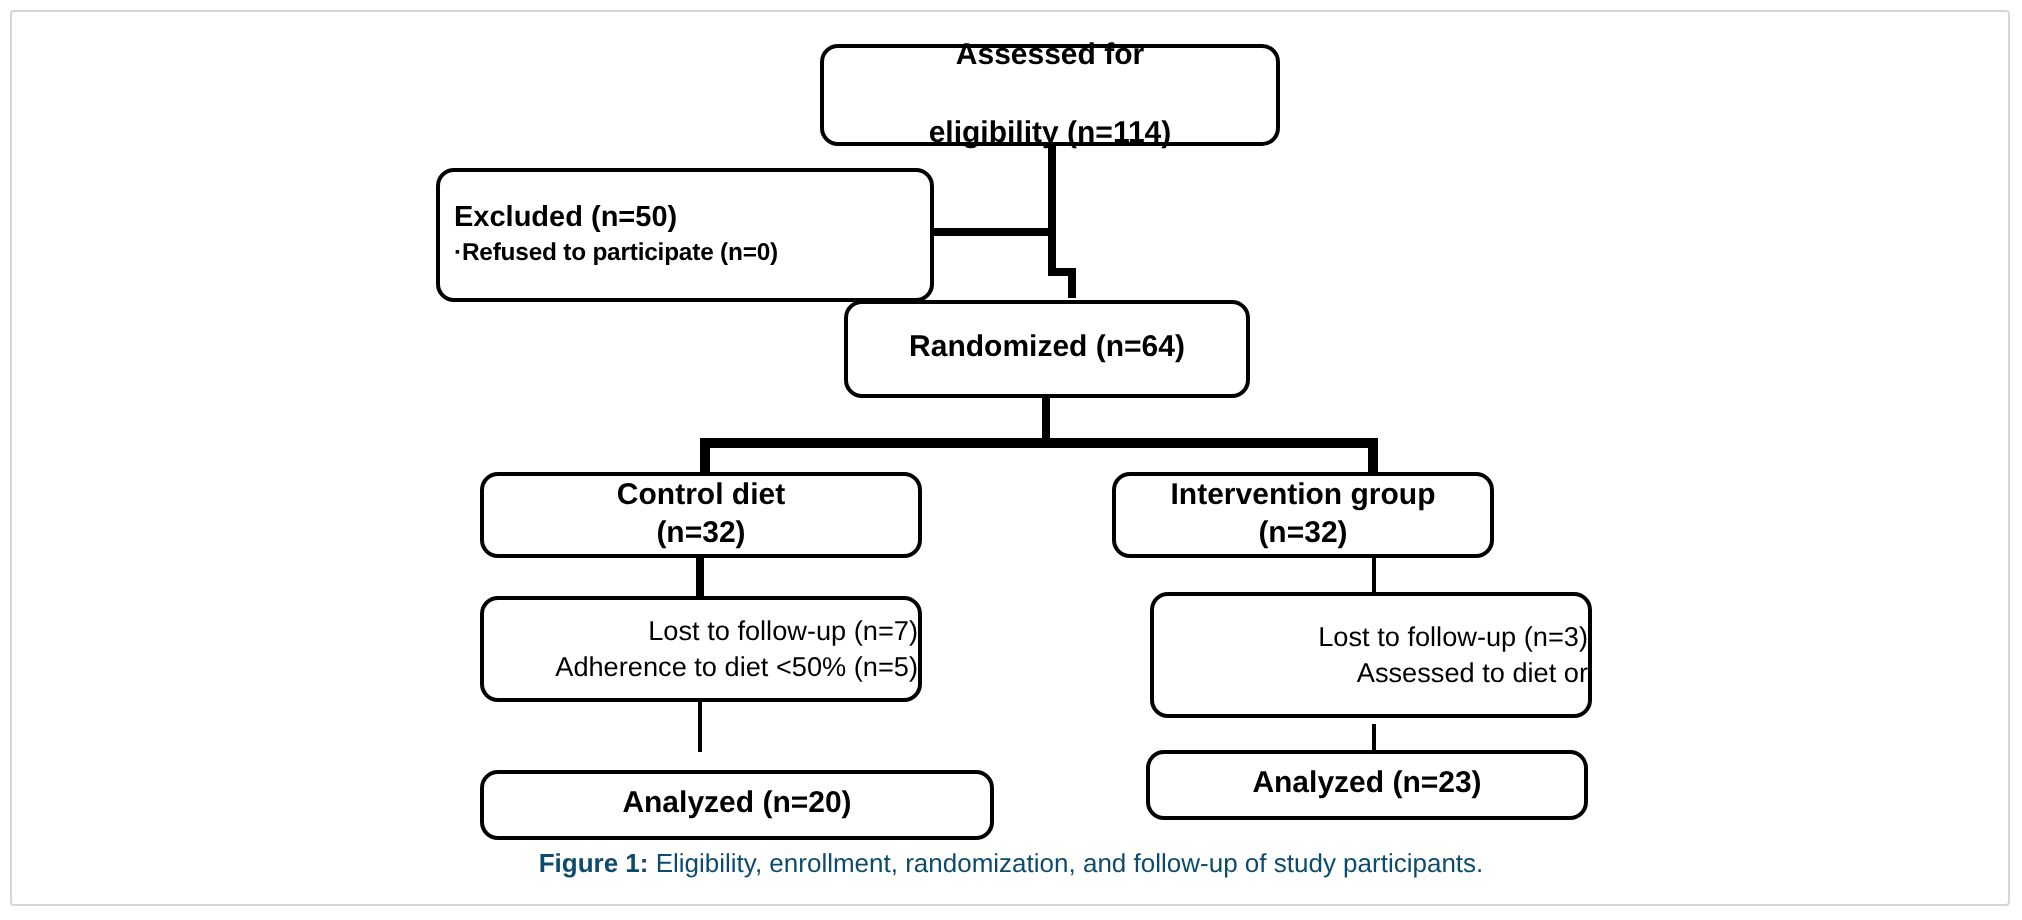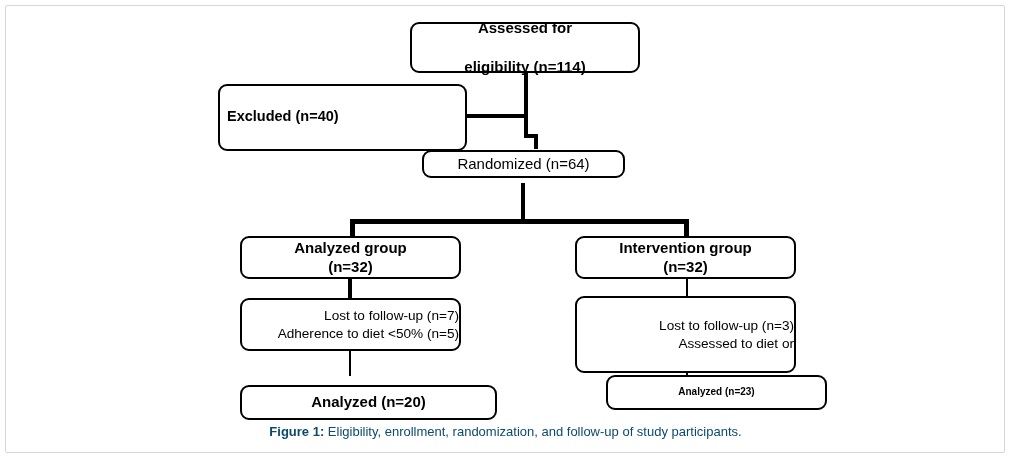--- a/index.html
+++ b/index.html
@@ -61,27 +61,27 @@
     display: block;
     white-space: nowrap;
     line-height: 1.22;
   }
 
   
   .n-assessed     { left: 410px; top: 22px;  width: 230px; height: 51px; font-size: 15px; font-weight: bold; gap: 20px; }
   .n-excluded     { left: 218px; top: 84px;  width: 249px; height: 67px; }
   .n-excluded .hdr   { font-size: 14.5px; font-weight: bold; margin-bottom: 1px; }
   .n-excluded .bullet{ font-size: 12.2px; font-weight: bold; letter-spacing: -0.1px; }
-  .n-randomized   { left: 422px; top: 150px; width: 203px; height: 28px; font-size: 15px; font-weight: normal; }
+  .n-randomized   { left: 422px; top: 150px; width: 203px; height: 49px; font-size: 15px; font-weight: bold; }
   .n-control      { left: 240px; top: 236px; width: 221px; height: 43px; font-size: 15px; font-weight: bold; }
-  .n-intervention { left: 575px; top: 236px; width: 221px; height: 43px; font-size: 15px; font-weight: bold; }
+  .n-intervention { left: 556px; top: 236px; width: 191px; height: 43px; font-size: 15px; font-weight: bold; }
   .n-lost-control { left: 240px; top: 298px; width: 221px; height: 53px; font-size: 13.6px; font-weight: normal; }
-  .n-lost-interv  { left: 575px; top: 296px; width: 221px; height: 77px; font-size: 13.6px; font-weight: normal; }
+  .n-lost-interv  { left: 575px; top: 296px; width: 221px; height: 63px; font-size: 13.6px; font-weight: normal; }
   .n-analyzed-c   { left: 240px; top: 375px; width: 257px; height: 35px; font-size: 15px; font-weight: bold; margin-top: 10px; }
-  .n-analyzed-i   { left: 606px; top: 375px; width: 221px; height: 35px; font-size: 10px; font-weight: bold; }
+  .n-analyzed-i   { left: 573px; top: 375px; width: 221px; height: 35px; font-size: 15px; font-weight: bold; }
 
   .n-lost-control .line,
   .n-lost-interv .line {
     text-align: right;
     width: 100%;
     padding-left: 4px;
     box-sizing: border-box;
     line-height: 1.30;
   }
 
@@ -148,29 +148,30 @@
   <div class="conn c-ctl-2"></div>
   <div class="conn c-int-1"></div>
   <div class="conn c-int-2"></div>
 
   <div class="node center n-assessed">
     <span class="line">Assessed for</span>
     <span class="line">eligibility (n=114)</span>
   </div>
 
   <div class="node left n-excluded">
-    <span class="line hdr">Excluded (n=40)</span>
+    <span class="line hdr">Excluded (n=50)</span>
+    <span class="line bullet">·Refused to participate (n=0)</span>
   </div>
 
   <div class="node center n-randomized">
     <span class="line">Randomized (n=64)</span>
   </div>
 
   <div class="node center n-control">
-    <span class="line">Analyzed group</span>
+    <span class="line">Control diet</span>
     <span class="line">(n=32)</span>
   </div>
 
   <div class="node center n-intervention">
     <span class="line">Intervention group</span>
     <span class="line">(n=32)</span>
   </div>
 
   <div class="node center n-lost-control">
     <span class="line">Lost to follow-up (n=7)</span>

